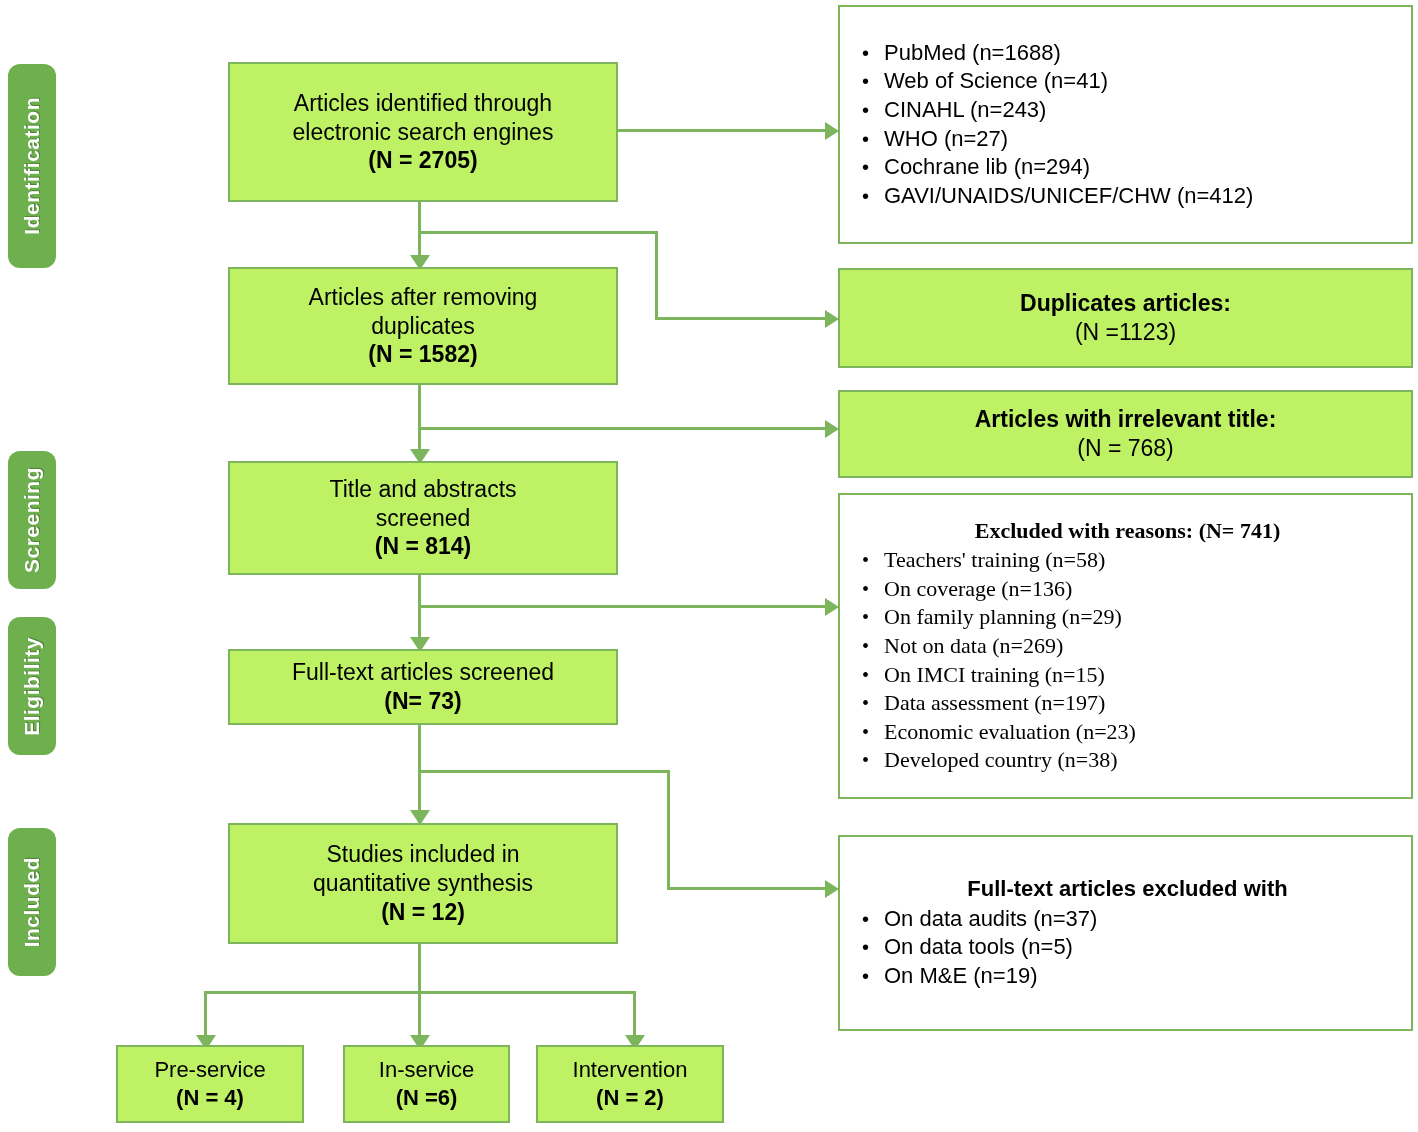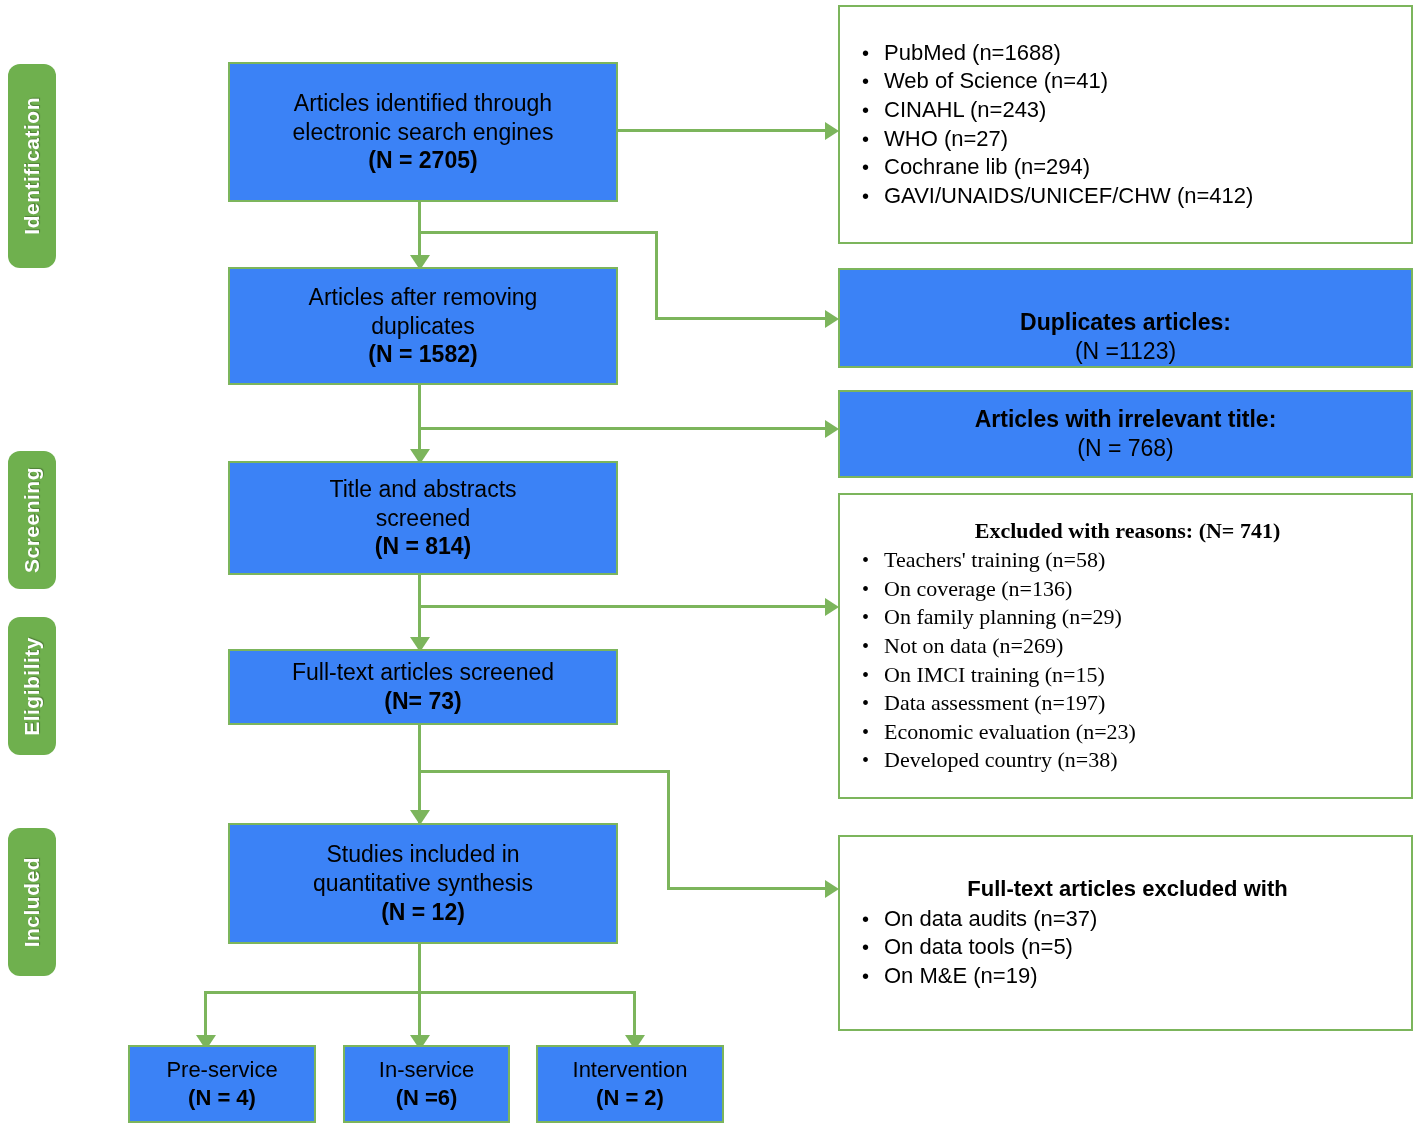--- a/index.html
+++ b/index.html
@@ -36,21 +36,21 @@
   .stage span {
     writing-mode: vertical-rl;
     transform: rotate(180deg);
     white-space: nowrap;
   }
 
   
   .box {
     position: absolute;
     box-sizing: border-box;
-    background: #3b82f6;
+    background: #bef264;
     border: 2.5px solid #7CB55C;
     display: flex;
     flex-direction: column;
     align-items: center;
     justify-content: center;
     text-align: center;
     line-height: 1.26;
   }
   .box .ln {
     display: block;
@@ -203,21 +203,21 @@
     <span class="ln b22">Full-text articles screened</span>
     <span class="ln b22 bold">(N= 73)</span>
   </div>
 
   <div class="box" style="left:228px; top:823px; width:390px; height:121px;">
     <span class="ln b22">Studies included in</span>
     <span class="ln b22">quantitative synthesis</span>
     <span class="ln b22 bold">(N = 12)</span>
   </div>
 
-  <div class="box" style="left:128px; top:1045px; width:188px; height:78px;">
+  <div class="box" style="left:116px; top:1045px; width:188px; height:78px;">
     <span class="ln b21">Pre-service</span>
     <span class="ln b21 bold">(N = 4)</span>
   </div>
 
   <div class="box" style="left:343px; top:1045px; width:167px; height:78px;text-align:center;">
     <span class="ln b21">In-service</span>
     <span class="ln b21 bold">(N =6)</span>
   </div>
 
   <div class="box" style="left:536px; top:1045px; width:188px; height:78px;">
@@ -247,21 +247,21 @@
         <span class="bullet">•</span>
         <span>Cochrane lib (n=294)</span>
       </li>
       <li>
         <span class="bullet">•</span>
         <span>GAVI/UNAIDS/UNICEF/CHW (n=412)</span>
       </li>
     </ul>
   </div>
 
-  <div class="box" style="left:838px; top:268px; width:575px; height:100px;justify-content:flex-end;">
+  <div class="box" style="left:838px; top:268px; width:575px; height:100px;">
     <span class="ln b22 bold">Duplicates articles:</span>
     <span class="ln b22">(N =1123)</span>
   </div>
 
   <div class="box" style="left:838px; top:390px; width:575px; height:88px;">
     <span class="ln b22 bold">Articles with irrelevant title:</span>
     <span class="ln b22">(N = 768)</span>
   </div>
 
   <div class="listbox" style="left:838px; top:493px; width:575px; height:306px;font-family:Liberation Serif, serif;">

